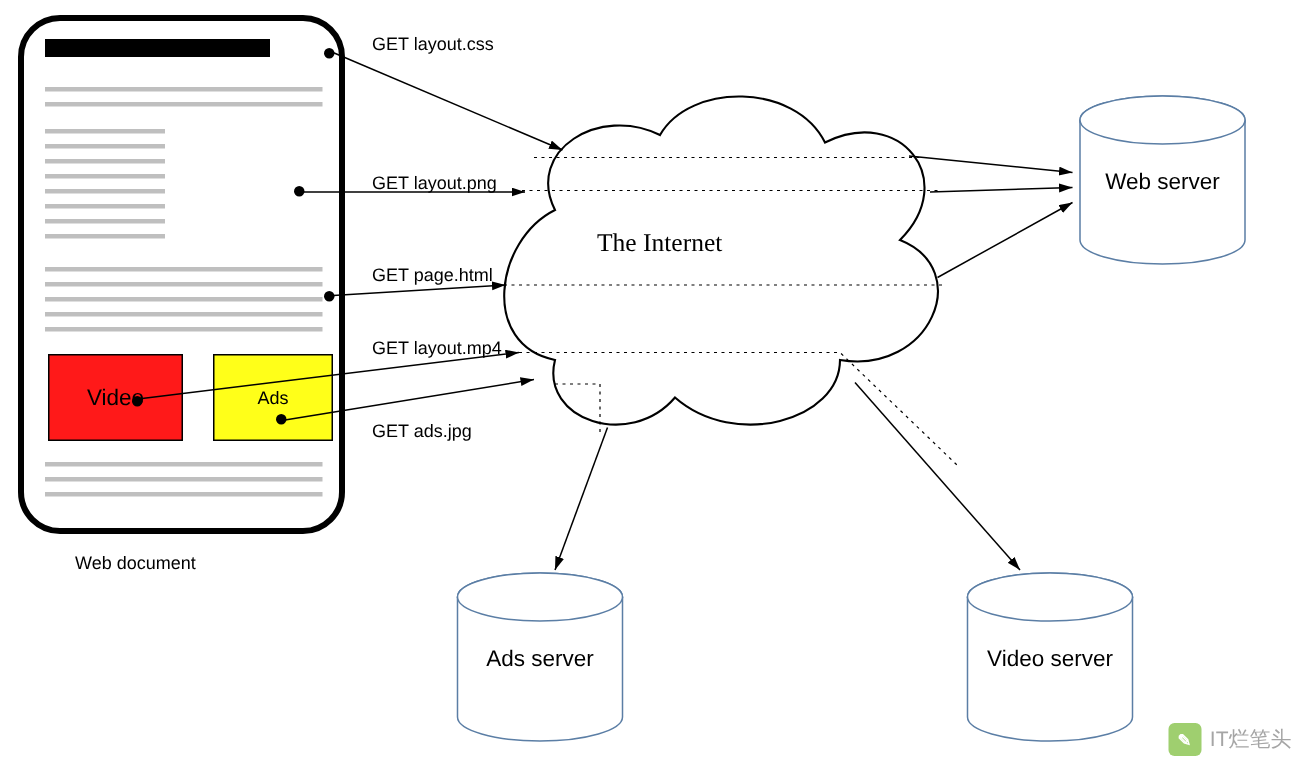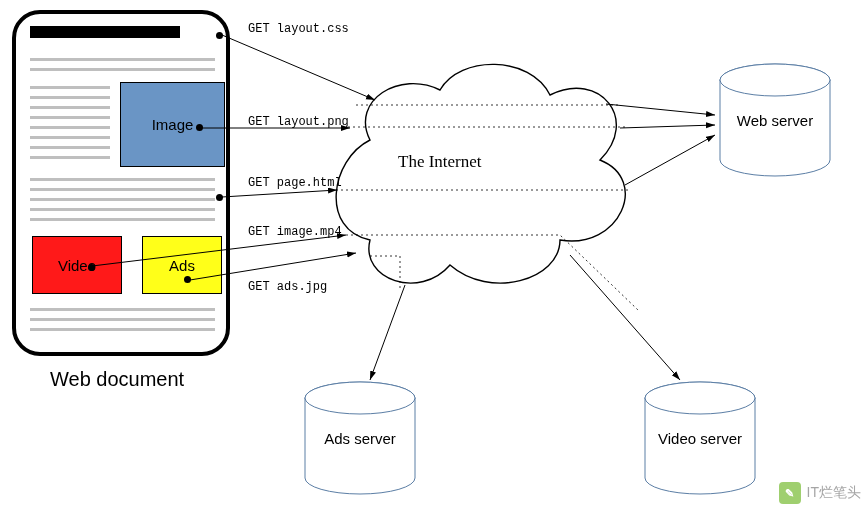--- a/index.html
+++ b/index.html
@@ -5,24 +5,24 @@
   * { box-sizing: border-box; margin: 0; padding: 0; }
   body { width: 867px; height: 510px; position: relative; background: #fff; font-family: Arial, sans-serif; overflow: hidden; }
   .phone {
     position: absolute; left: 12px; top: 10px; width: 218px; height: 346px;
     border: 4px solid #000; border-radius: 28px; background: #fff;
   }
   .blackbar { position:absolute; left:14px; top:12px; width:150px; height:12px; background:#000; }
   .tline { position:absolute; left:14px; height:3px; background:#bfbfbf; }
   .image-box { position:absolute; left:104px; top:68px; width:105px; height:85px; background:#6a95c5; border:1px solid #000; display:flex; align-items:center; justify-content:center; font-size:15px; }
   .video-box { position:absolute; left:16px; top:222px; width:90px; height:58px; background:#ff1919; border:1px solid #000; display:flex; align-items:center; justify-content:center; font-size:15px; }
-  .ads-box { position:absolute; left:126px; top:222px; width:80px; height:58px; background:#ffff19; border:1px solid #000; display:flex; align-items:center; justify-content:center; font-size:15px; }
-  .doclabel { position:absolute; left:50px; top:368px; font-size:20px; }
+  .ads-box { position:absolute; left:126px; top:222px; width:80px; height:58px; background:#ffff19; border:1px solid #000; display:flex; align-items:center; justify-content:center; font-size:12px; }
+  .doclabel { position:absolute; left:50px; top:368px; font-size:12px; }
   .dot { position:absolute; width:7px; height:7px; background:#000; border-radius:50%; }
-  .reqlabel { position:absolute; font-family:Liberation Mono, monospace; font-size:12px; white-space:nowrap; }
+  .reqlabel { position:absolute; font-family:Liberation Sans, sans-serif; font-size:12px; white-space:nowrap; }
   .cloudlabel { position:absolute; left:398px; top:152px; font-size:17px;font-family:Liberation Serif, serif; }
   .cyl-label { font-size:15px; }
   .wm { position:absolute; right:6px; bottom:6px; display:flex; align-items:center; gap:6px; font-size:14px; color:#888; opacity:.75; }
   .wm-ic { width:22px; height:22px; border-radius:4px; background:#7fbf3f; display:flex; align-items:center; justify-content:center; color:#fff; font-size:11px; font-weight:bold; }
   svg.overlay { position:absolute; left:0; top:0; width:867px; height:510px; pointer-events:none; }
 </style>
 </head>
 <body>
 
 <div class="phone">
@@ -32,23 +32,20 @@
 
   <div class="tline" style="top:72px;width:80px"></div>
   <div class="tline" style="top:82px;width:80px"></div>
   <div class="tline" style="top:92px;width:80px"></div>
   <div class="tline" style="top:102px;width:80px"></div>
   <div class="tline" style="top:112px;width:80px"></div>
   <div class="tline" style="top:122px;width:80px"></div>
   <div class="tline" style="top:132px;width:80px"></div>
   <div class="tline" style="top:142px;width:80px"></div>
 
-  <div class="image-box">
-      <span>Image</span>
-    </div>
 
   <div class="tline" style="top:164px;width:185px"></div>
   <div class="tline" style="top:174px;width:185px"></div>
   <div class="tline" style="top:184px;width:185px"></div>
   <div class="tline" style="top:194px;width:185px"></div>
   <div class="tline" style="top:204px;width:185px"></div>
 
   <div class="video-box">
       <span>Video</span>
     </div>
@@ -65,21 +62,21 @@
   <div class="dot" style="left:200px; top:180px"></div>
   <div class="dot" style="left:72px;  top:250px"></div>
   <div class="dot" style="left:168px; top:262px"></div>
 </div>
 
 <div class="doclabel">Web document</div>
 
 <div class="reqlabel" style="left:248px; top:22px">GET layout.css</div>
 <div class="reqlabel" style="left:248px; top:115px">GET layout.png</div>
 <div class="reqlabel" style="left:248px; top:176px">GET page.html</div>
-<div class="reqlabel" style="left:248px; top:225px">GET image.mp4</div>
+<div class="reqlabel" style="left:248px; top:225px">GET layout.mp4</div>
 <div class="reqlabel" style="left:248px; top:280px">GET ads.jpg</div>
 
 <div class="cloudlabel">The Internet</div>
 
 <svg class="overlay">
   <defs>
     <marker id="arr" markerWidth="10" markerHeight="10" refX="9" refY="3" orient="auto">
       <path d="M0,0 L9,3 L0,6 Z" fill="#000"></path>
     </marker>
   </defs>

